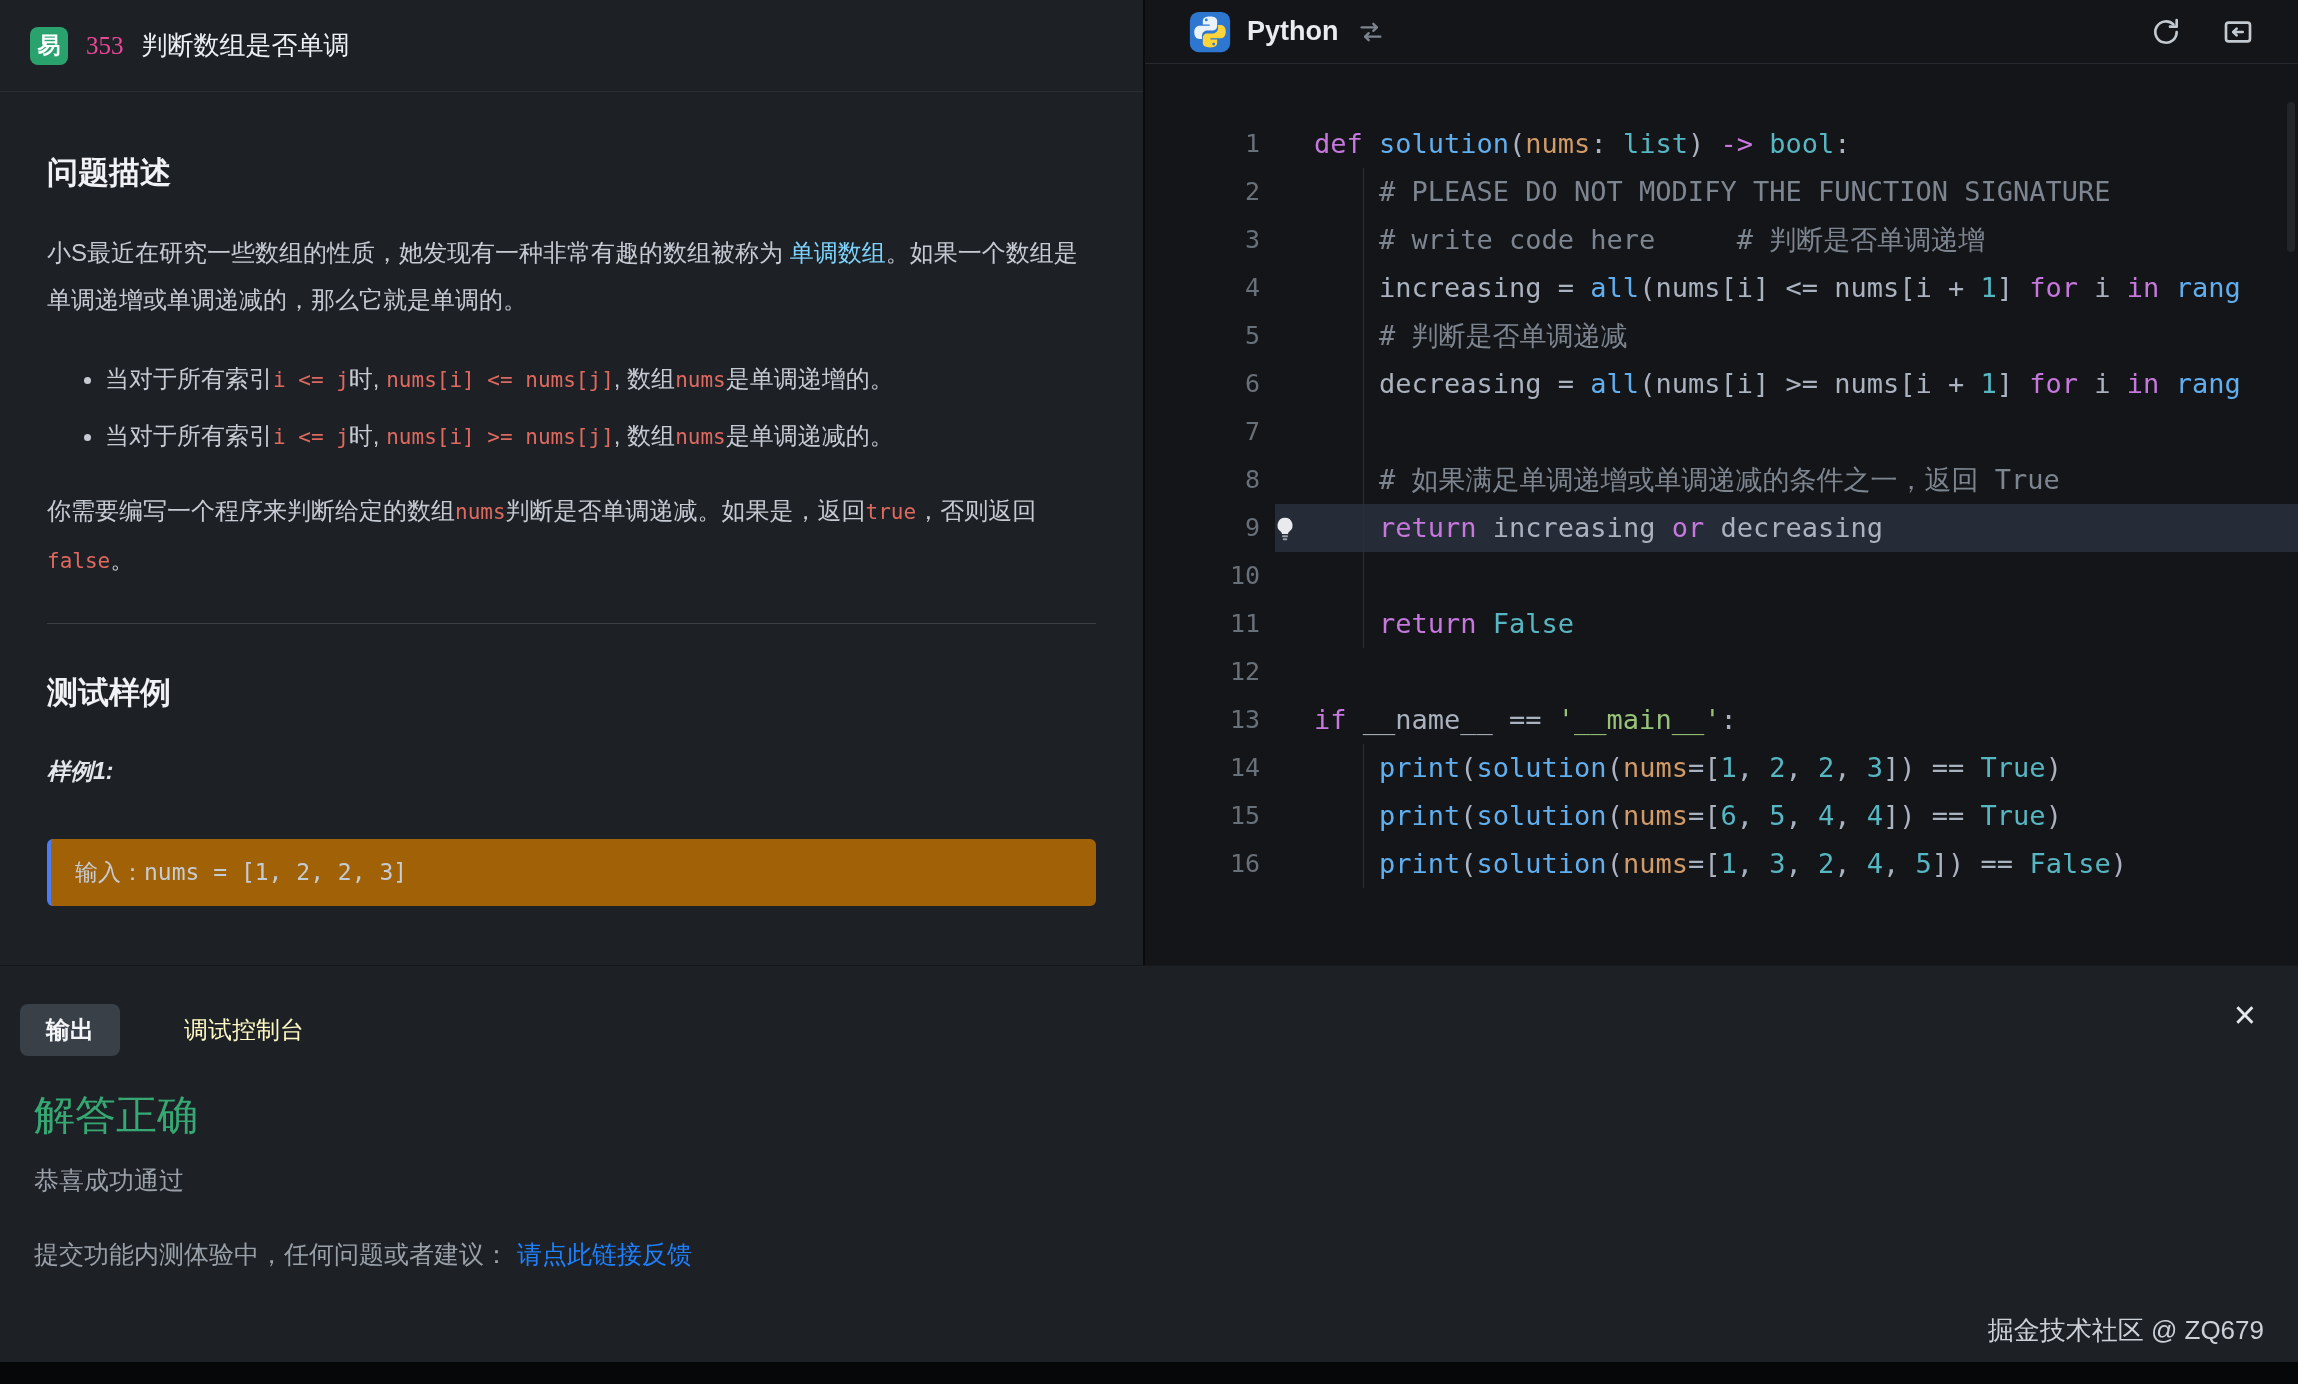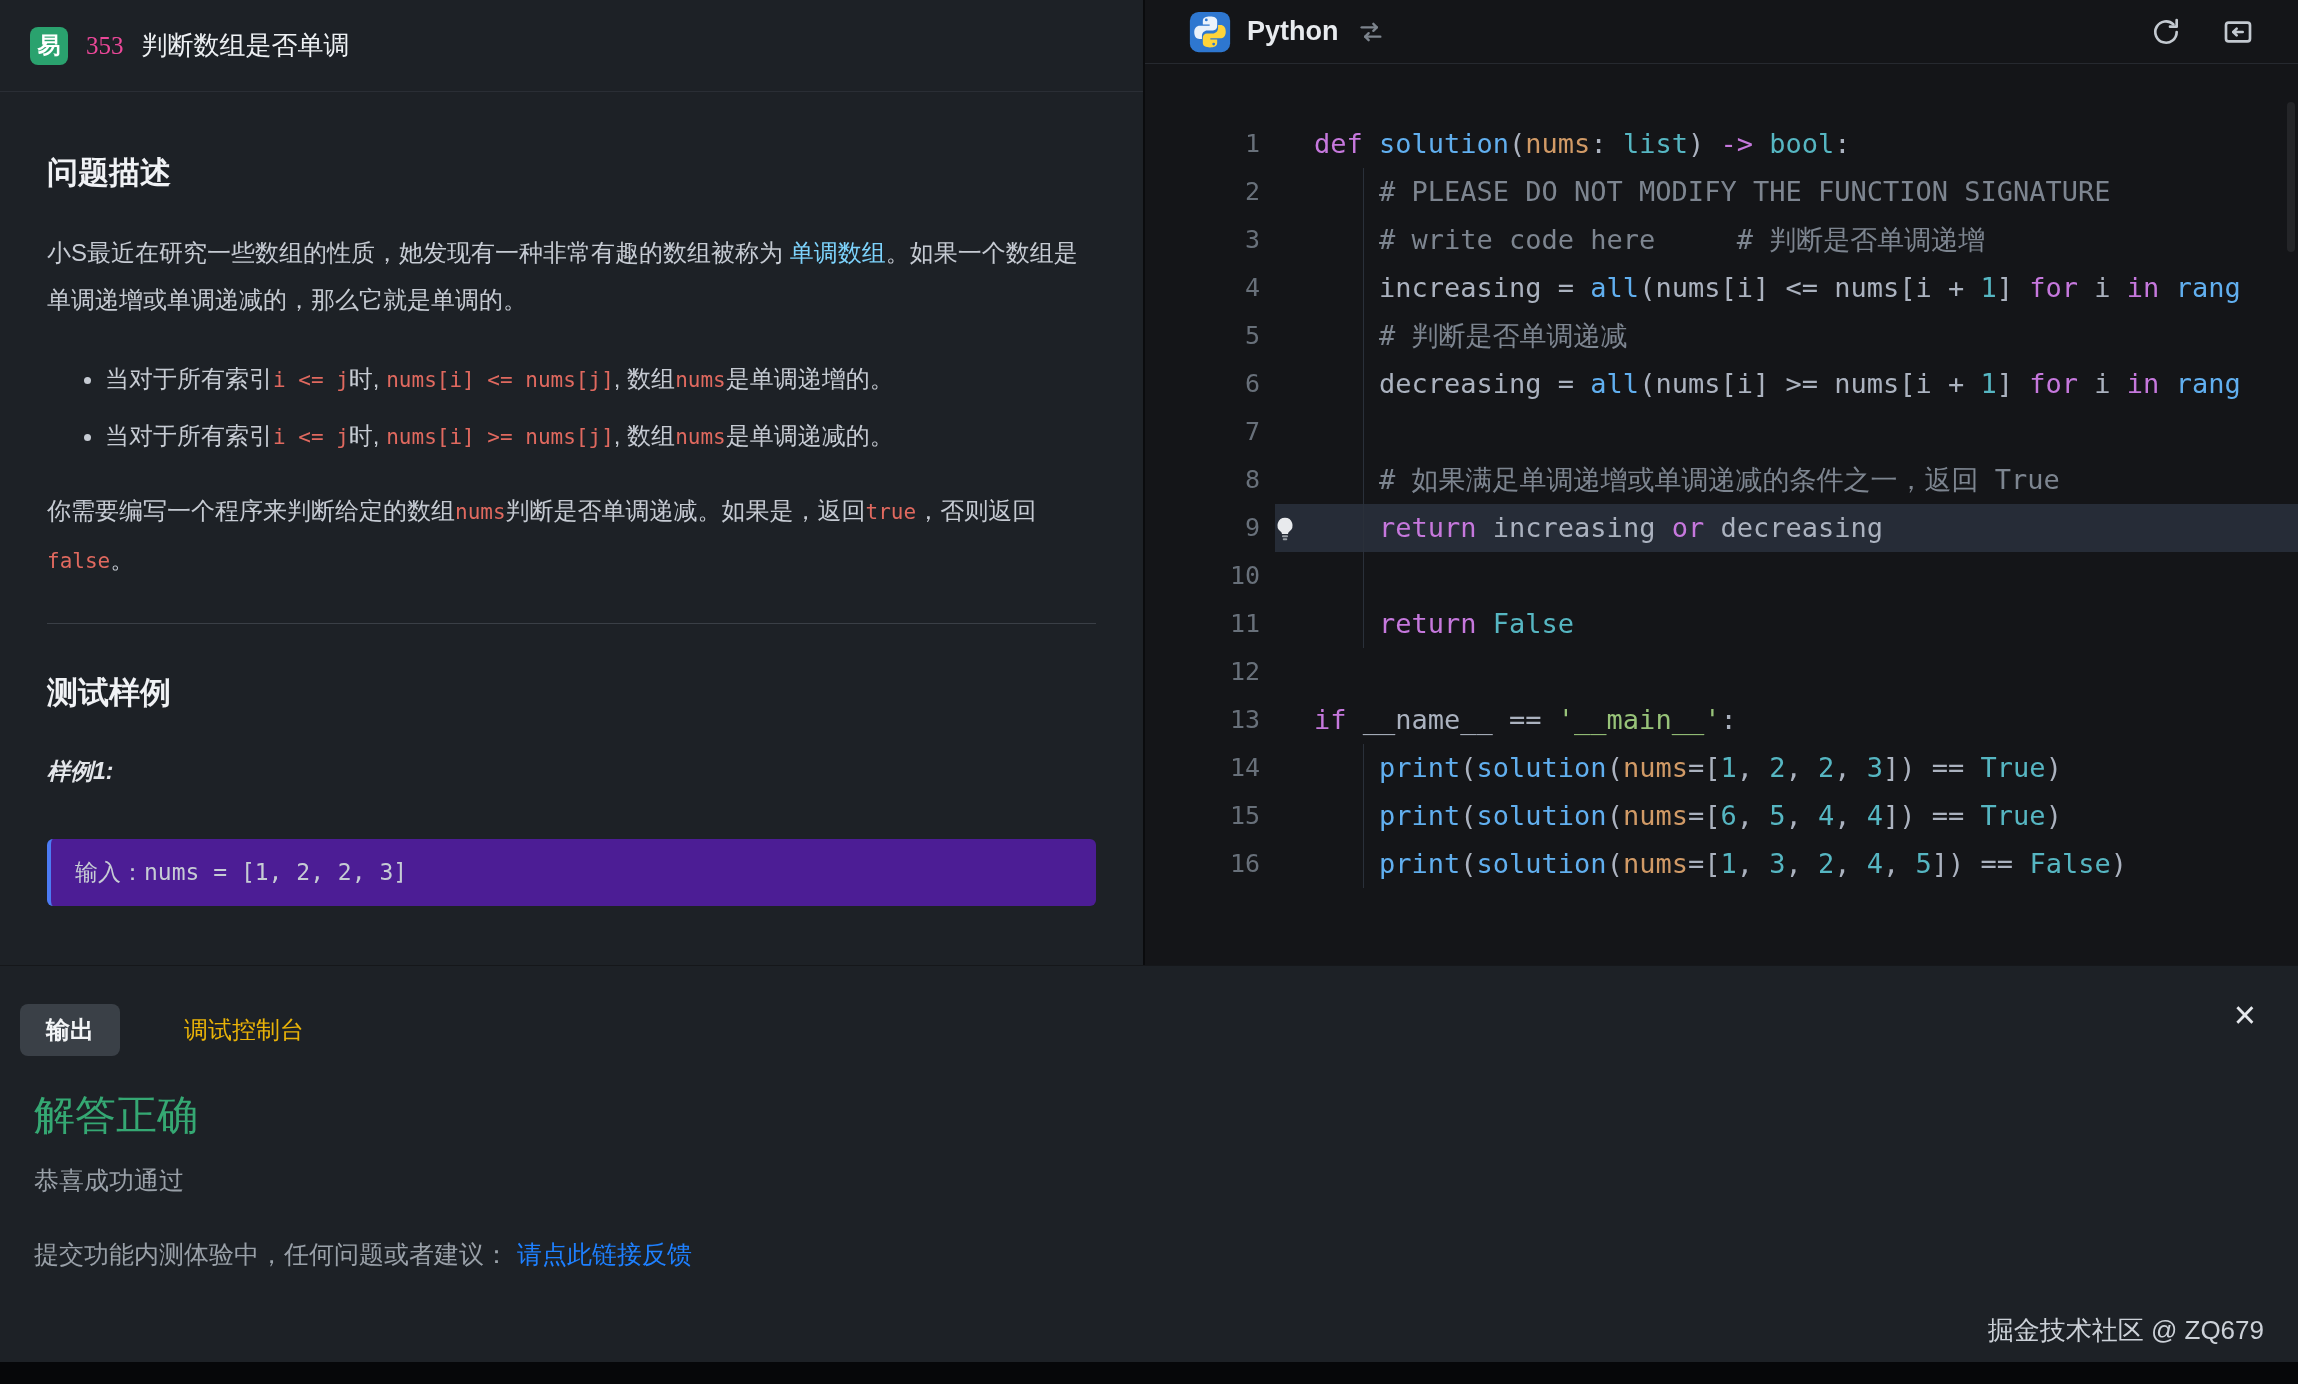--- a/index.html
+++ b/index.html
@@ -25,21 +25,21 @@
   #bullet-list { margin-top:32px; padding-left:58px; list-style:disc; }
   #bullet-list li { font-size:24px; line-height:47px; color:#c6cbd3; }
   #bullet-list li + li { margin-top:8px; }
   #p2 { margin-top:26px; }
   .rich-bold { font-weight:normal; color:#7dd3fc; }
   .icode { font-family:"DejaVu Sans Mono", monospace; font-size:21px; color:#e0695f; }
   .divider { margin-top:38px; border:none; border-top:1px solid #3a3f46; }
   #examples-heading { margin-top:50px; }
   #example-label { margin-top:46px; font-size:23px; line-height:28px; font-style:italic;
                    font-weight:bold; color:#e3e6ea; }
-  #example-block { margin-top:54px; background:#4c1d95; border-left:4px solid #4c7bf4;
+  #example-block { margin-top:54px; background:#a16207; border-left:4px solid #4c7bf4;
                    border-radius:6px; padding:18px 24px; }
   #example-block code { font-family:"DejaVu Sans Mono", monospace; font-size:23px; color:#c6ccd4; }
 
   .v-divider { position:absolute; left:1143px; top:0; width:2px; height:965px; background:#0a0b0d; }
 
   
   .editor-panel { position:absolute; left:1145px; top:0; width:1153px; height:965px;
                   background:#141518; overflow:hidden; }
   .editor-header { height:64px; display:flex; align-items:center; padding:0 44px;
                    border-bottom:1px solid #26292f; box-sizing:border-box; }
@@ -70,21 +70,21 @@
   .tok-str { color:#98c379; }
   .tok-cm { color:#7d8590; }
   .tok-df { color:#abb2bf; }
 
   
   .bottom-panel { position:absolute; top:965px; left:0; width:2298px; height:397px;
                   background:#1d2126; border-top:1px solid #15171a; box-sizing:border-box; }
   .tabs-row { position:absolute; top:38px; left:20px; display:flex; align-items:center; gap:64px; }
   .tab-pill { background:#3a4047; border-radius:8px; padding:10px 26px; color:#f3f5f7;
               font-size:24px; font-weight:bold; cursor:pointer; }
-  .tab-plain { color:#eab308; font-size:24px; cursor:pointer; }
+  .tab-plain { color:#fef9c3; font-size:24px; cursor:pointer; }
   .close-btn { position:absolute; top:30px; right:42px; font-size:38px; color:#e5e8ec;
                line-height:1; cursor:pointer; }
   .result-title { position:absolute; top:122px; left:34px; font-size:41px; color:#35a873; }
   .result-subtitle { position:absolute; top:198px; left:34px; font-size:25px; color:#99a0a8; }
   .feedback { position:absolute; top:272px; left:34px; font-size:25px; color:#99a0a8; }
   .feedback-link { color:#1e80ff; margin-left:8px; cursor:pointer; }
   .watermark { position:absolute; right:34px; bottom:14px; font-size:26px; color:#ccd1d8; }
   .bottom-strip { position:absolute; left:0; top:1362px; width:2298px; height:22px; background:#060709; }
 </style>
 </head>

